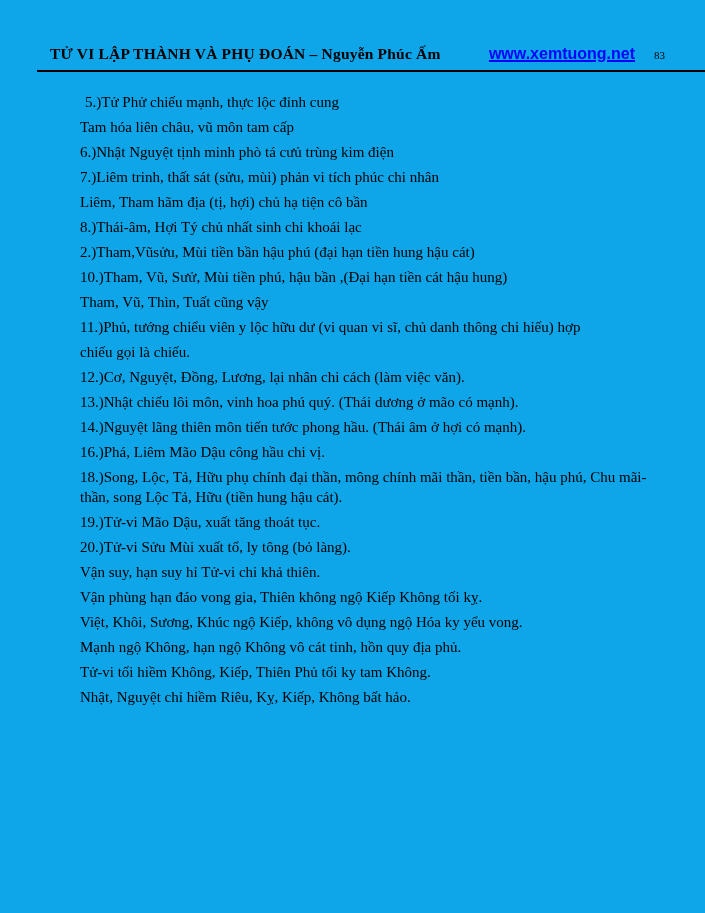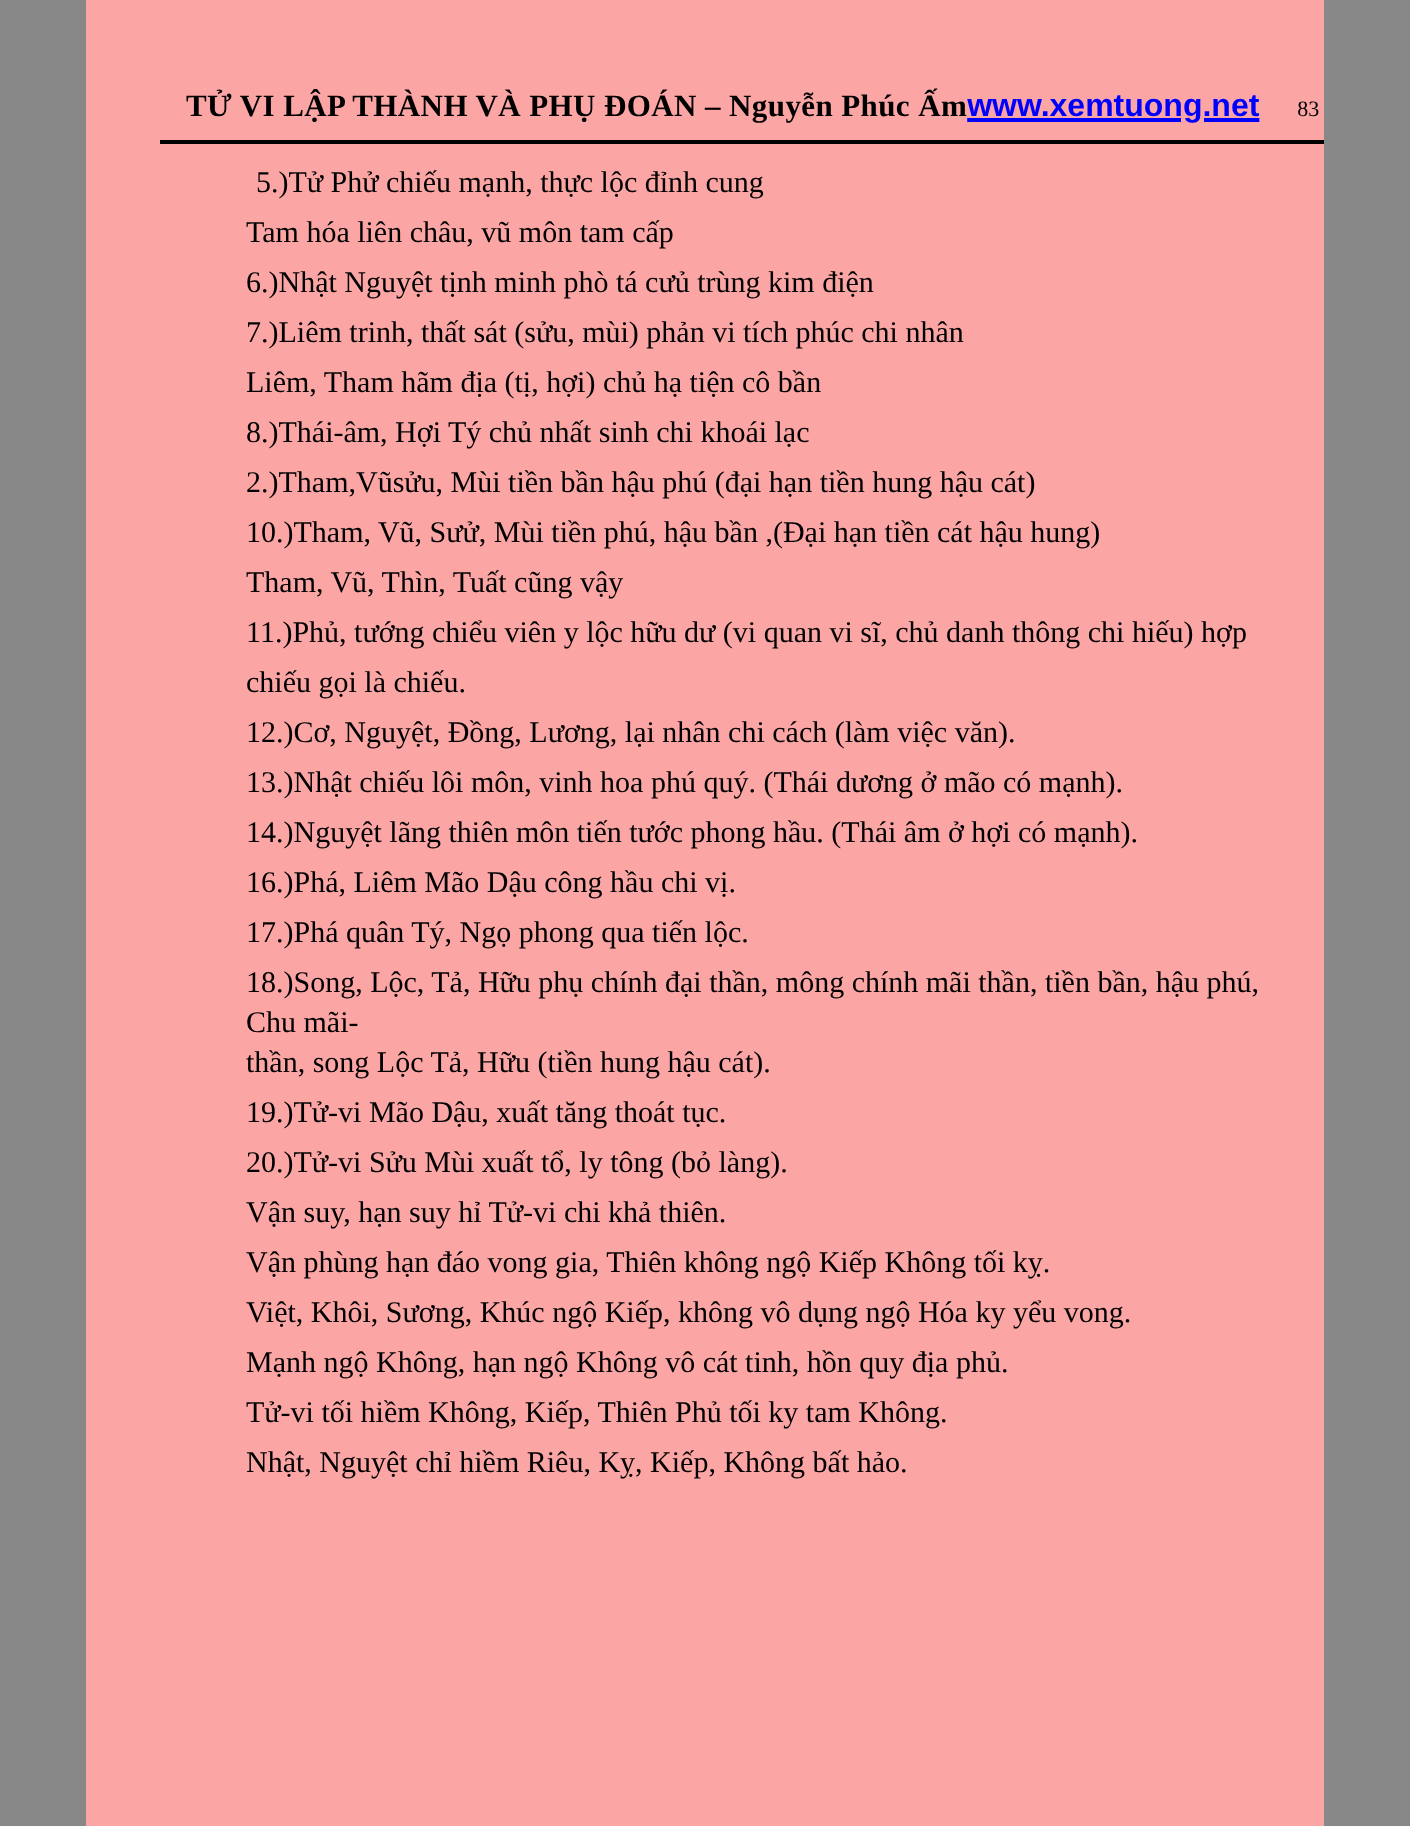--- a/index.html
+++ b/index.html
@@ -1,21 +1,21 @@
 <!DOCTYPE html>
 <html><head>
 <meta charset="utf-8">
 <style>
   * { margin: 0; padding: 0; box-sizing: border-box; }
   html, body { background: #888; }
   .page {
-    width: 619px;
+    width: 705px;
     height: 913px;
     margin: 0 auto;
-    background: #fca5a5;
+    background: #0ea5e9;
     position: relative;
     overflow: hidden;
     font-family: "Liberation Serif", "DejaVu Serif", serif;
     color: #000000;
   }
   .header {
     display: flex;
     align-items: baseline;
     padding: 45px 40px 0 50px;
   }
@@ -39,21 +39,21 @@
   .page-number {
     font-size: 11px;
     margin-left: 19px;
   }
   .header-rule {
     height: 2px;
     background: #000000;
     margin: 7px 0 0 37px;
   }
   .body-text {
-    padding: 10px 28px 0 80px;
+    padding: 20px 28px 0 80px;
   }
   .body-text p {
     font-size: 15px;
     line-height: 20px;
     margin-bottom: 5px;
     white-space: pre-line;
   }
   .body-text p.indent-a { padding-left: 5px; }
 </style>
 </head>
@@ -76,21 +76,20 @@
     <p>8.)Thái-âm, Hợi Tý chủ nhất sinh chi khoái lạc</p>
     <p>2.)Tham,Vũsửu, Mùi tiền bần hậu phú (đại hạn tiền hung hậu cát)</p>
     <p>10.)Tham, Vũ, Sưử, Mùi tiền phú, hậu bần ,(Đại hạn tiền cát hậu hung)</p>
     <p>Tham, Vũ, Thìn, Tuất cũng vậy</p>
     <p>11.)Phủ, tướng chiểu viên y lộc hữu dư (vi quan vi sĩ, chủ danh thông chi hiếu) hợp</p>
     <p>chiếu gọi là chiếu.</p>
     <p>12.)Cơ, Nguyệt, Đồng, Lương, lại nhân chi cách (làm việc văn).</p>
     <p>13.)Nhật chiếu lôi môn, vinh hoa phú quý. (Thái dương ở mão có mạnh).</p>
     <p>14.)Nguyệt lãng thiên môn tiến tước phong hầu. (Thái âm ở hợi có mạnh).</p>
     <p>16.)Phá, Liêm Mão Dậu công hầu chi vị.</p>
-    <p>17.)Phá quân Tý, Ngọ phong qua tiến lộc.</p>
     <p>18.)Song, Lộc, Tả, Hữu phụ chính đại thần, mông chính mãi thần, tiền bần, hậu phú, Chu mãi-
 thần, song Lộc Tả, Hữu (tiền hung hậu cát).</p>
     <p>19.)Tử-vi Mão Dậu, xuất tăng thoát tục.</p>
     <p>20.)Tử-vi Sửu Mùi xuất tổ, ly tông (bỏ làng).</p>
     <p>Vận suy, hạn suy hỉ Tử-vi chi khả thiên.</p>
     <p>Vận phùng hạn đáo vong gia, Thiên không ngộ Kiếp Không tối kỵ.</p>
     <p>Việt, Khôi, Sương, Khúc ngộ Kiếp, không vô dụng ngộ Hóa ky yểu vong.</p>
     <p>Mạnh ngộ Không, hạn ngộ Không vô cát tinh, hồn quy địa phủ.</p>
     <p>Tử-vi tối hiềm Không, Kiếp, Thiên Phủ tối ky tam Không.</p>
     <p>Nhật, Nguyệt chỉ hiềm Riêu, Kỵ, Kiếp, Không bất hảo.</p>

